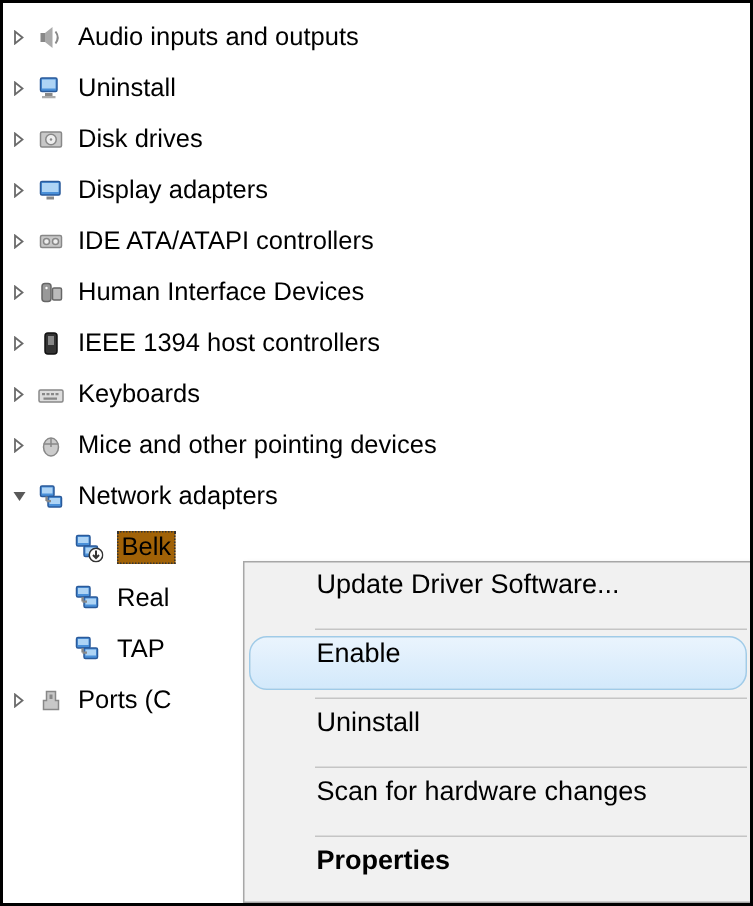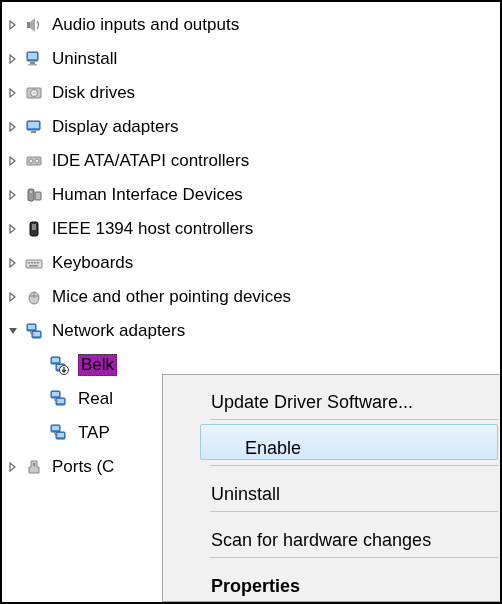--- a/index.html
+++ b/index.html
@@ -41,21 +41,21 @@
       margin-right: 8px;
       flex-shrink: 0;
       display: flex;
       align-items: center;
       justify-content: center;
     }
     .icon svg { display: block; }
     .child { padding-left: 42px; }
     .child .icon { width: 22px; height: 22px; }
     .selected {
-      background: #a21caf;
+      background: #a16207;
       border: 1px dotted #333;
       padding: 0 2px;
       display: inline-block;
     }
     .context-menu {
       position: absolute;
       left: 160px;
       top: 372px;
       width: 340px;
       background: #f1f1f1;
@@ -63,29 +63,28 @@
       box-shadow: 2px 2px 4px rgba(0,0,0,0.15);
       padding: 3px;
       font-size: 18px;
     }
     .icon-gutter {
       width: 44px;
       flex-shrink: 0;
     }
     .menu-item {
       display: flex;
-      align-items: flex-end;
+      align-items: flex-start;
       height: 36px;
       border: 1px solid transparent;
     }
     .menu-item.highlight {
       background: linear-gradient(#eaf4fd, #d3e9fb);
       border: 1px solid #a0cbe8;
-      border-radius: 2px;
-      margin-left: 34px;
+      border-radius: 12px;
     }
     .menu-item.bold span { font-weight: bold; }
     .menu-sep {
       display: flex;
       align-items: center;
       height: 10px;
     }
     .menu-sep .line {
       flex: 1;
       height: 1px;

